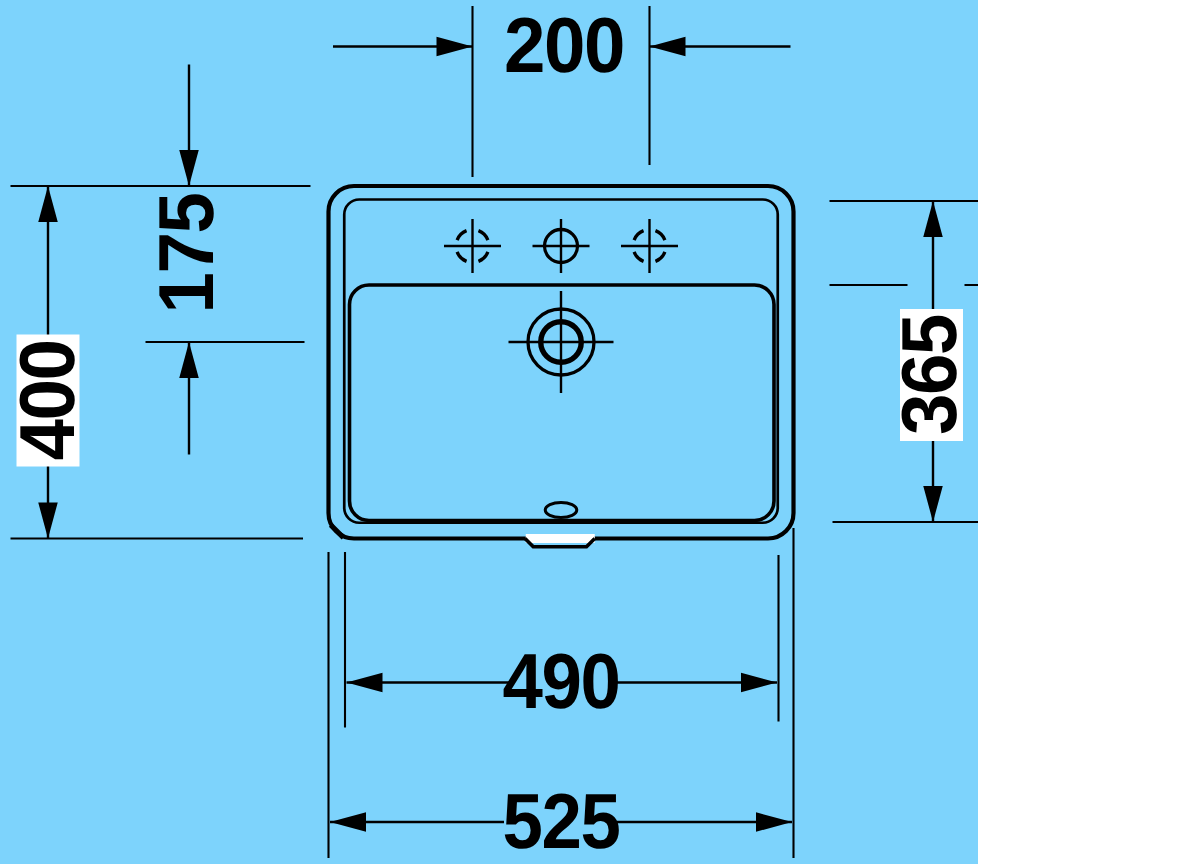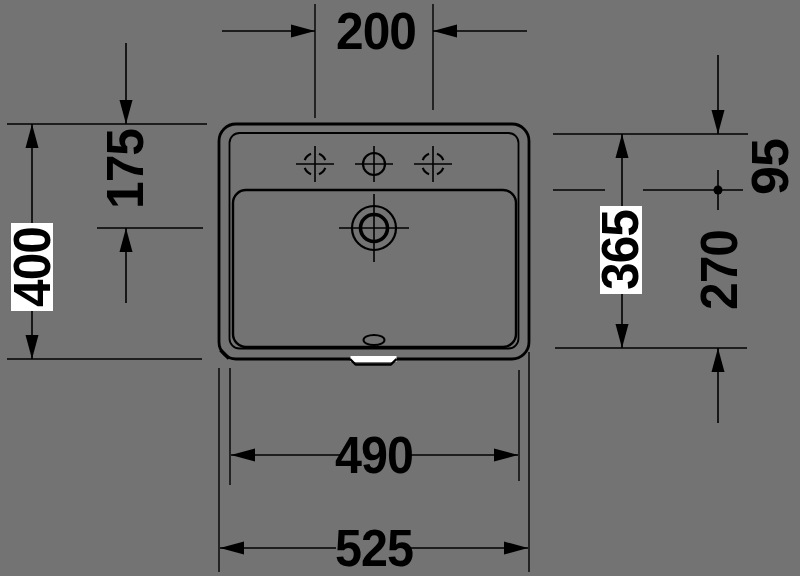--- a/index.html
+++ b/index.html
@@ -1,19 +1,19 @@
 <!DOCTYPE html>
 <html><head>
 <meta charset="utf-8">
 <style>
   html,body{margin:0;padding:0;background:#ffffff;}
   .stage{
     position:relative;
-    width:800px;height:576px;
-    background:#737373;
+    width:652px;height:576px;
+    background:#7dd3fc;
     overflow:hidden;
     font-family:"Liberation Sans","DejaVu Sans",sans-serif;
   }
   svg{display:block;}
   .dim-label{
     font-family:"Liberation Sans","DejaVu Sans",sans-serif;
     font-weight:bold;
     font-size:52px;
     fill:#000;
     letter-spacing:-1px;

